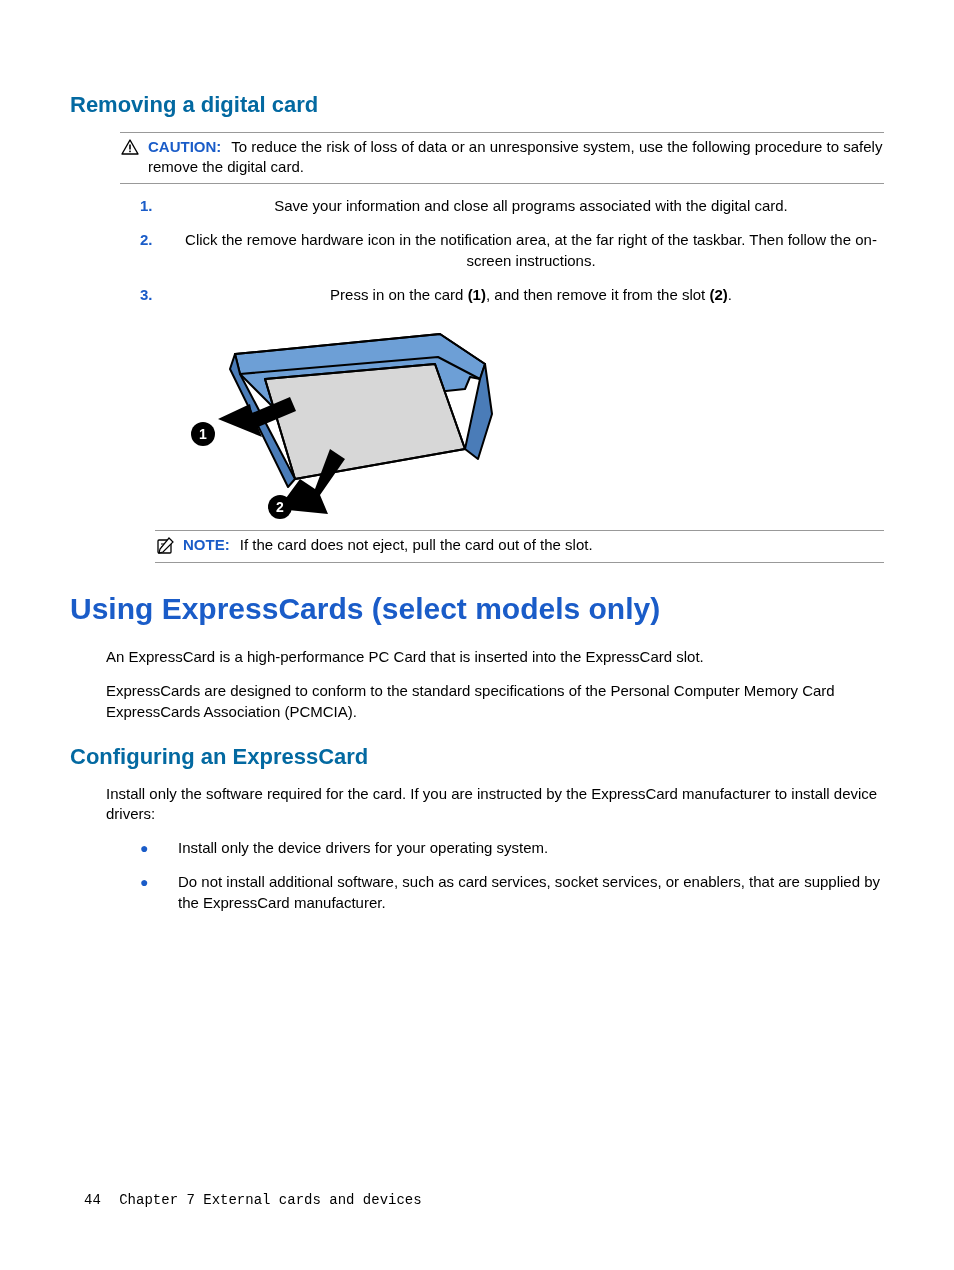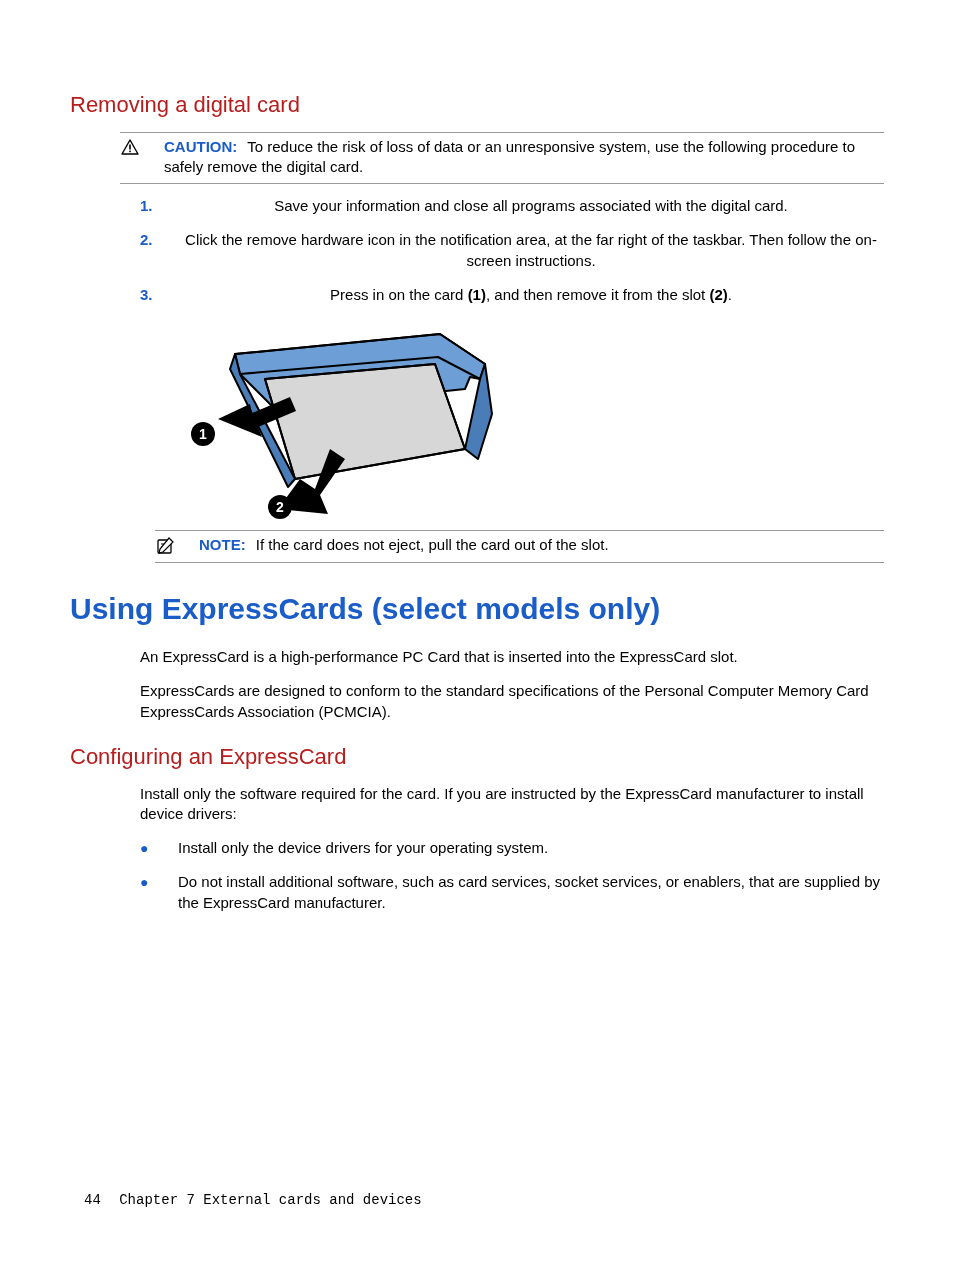--- a/index.html
+++ b/index.html
@@ -1,29 +1,29 @@
 <!DOCTYPE html>
 <html><head>
 <meta charset="utf-8">
 <style>
   * { box-sizing: border-box; margin: 0; padding: 0; }
   html, body { width: 954px; height: 1270px; background: #fff; font-family: Arial, Helvetica, sans-serif; color: #000; }
   .page { position: relative; width: 954px; height: 1270px; padding: 90px 70px 60px 70px; font-size: 15px; line-height: 1.35; }
-  .h2 { color: #b91c1c; font-size: 22px; font-weight: normal; margin-bottom: 12px; }
+  .h2 { color: #0369a1; font-size: 22px; font-weight: bold; margin-bottom: 12px; }
   .h1 { color: #1a5cc8; font-size: 30px; font-weight: bold; margin: 26px 0 18px 0; }
-  .callout { margin-left: 50px; border-top: 1px solid #999; border-bottom: 1px solid #999; padding: 4px 0 6px 0; display: flex; align-items: flex-start; gap: 24px; }
+  .callout { margin-left: 50px; border-top: 1px solid #999; border-bottom: 1px solid #999; padding: 4px 0 6px 0; display: flex; align-items: flex-start; gap: 8px; }
   .callout .icon { flex: 0 0 20px; display: flex; align-items: flex-start; justify-content: center; padding-top: 2px; }
   .callout .body { flex: 1; }
   .callout .label { font-weight: bold; color: #1a5cc8; margin-right: 6px; }
   ol.steps { list-style: none; margin: 12px 0 12px 70px; }
   ol.steps > li { display: flex; gap: 22px; margin-bottom: 14px; }
   ol.steps .num { color: #1a5cc8; font-weight: bold; min-width: 16px; }
   ol.steps .txt { flex: 1; text-align: center; }
   .illus { margin-left: 110px; margin-top: 4px; margin-bottom: 6px; }
-  .para { margin-left: 70px; margin-bottom: 14px; }
+  .para { margin-left: 36px; margin-bottom: 14px; }
   ul.bullets { list-style: none; margin: 8px 0 0 70px; }
   ul.bullets > li { display: flex; gap: 22px; margin-bottom: 14px; }
   ul.bullets .dot { color: #1a5cc8; font-size: 14px; line-height: 20px; min-width: 16px; }
   ul.bullets .txt { flex: 1; }
   .footer { position: absolute; left: 84px; bottom: 60px; font-size: 14px; font-family: Liberation Mono, monospace; }
   .footer .pn { margin-right: 10px; }
   .bold { font-weight: bold; }
 </style>
 </head>
 <body>

